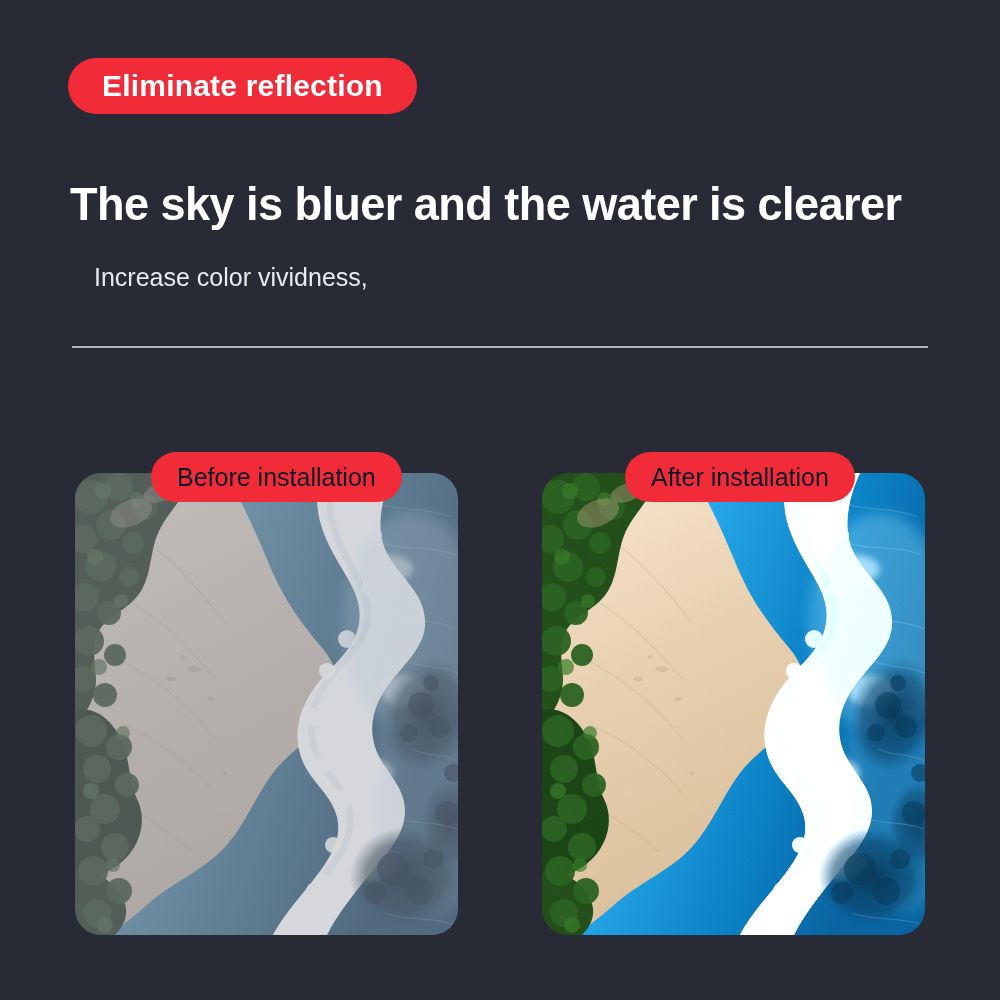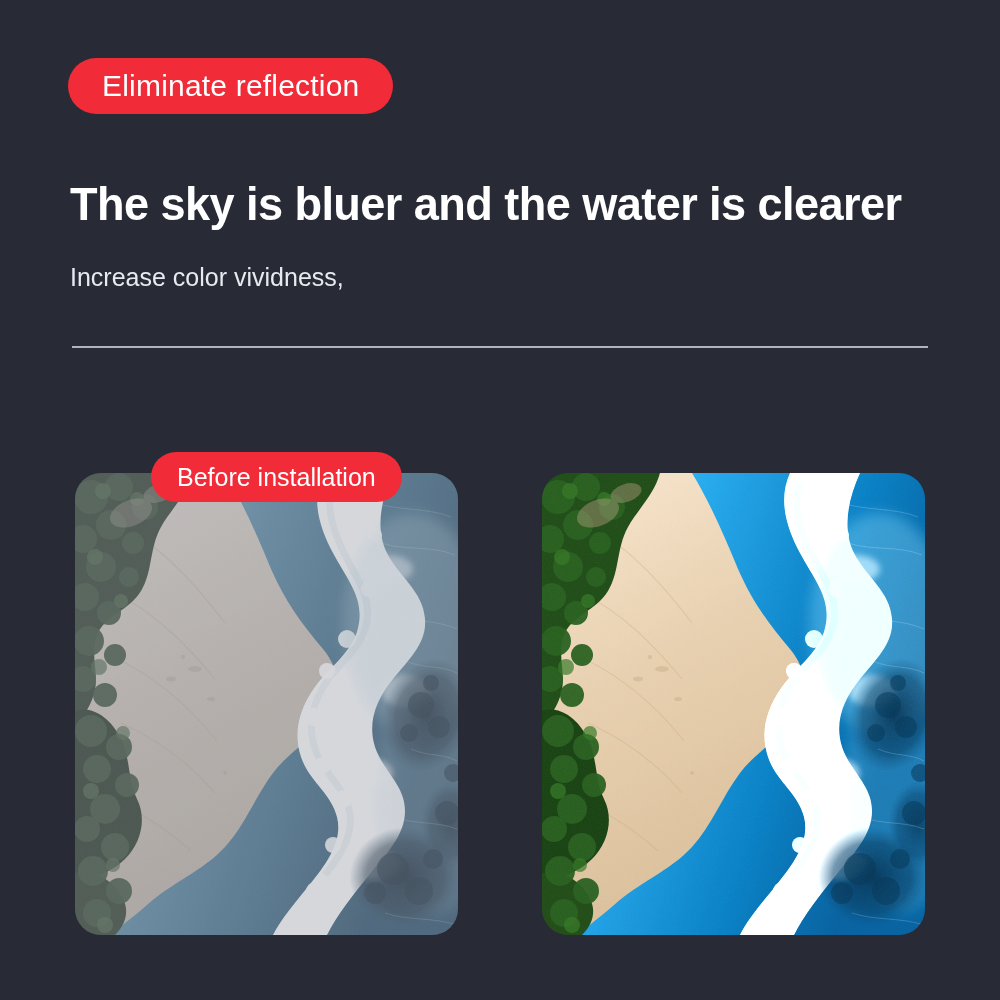--- a/index.html
+++ b/index.html
@@ -23,21 +23,21 @@
     top: 58px;
     height: 56px;
     padding: 0 34px;
     display: flex;
     align-items: center;
     justify-content: center;
     background: #f12b38;
     border-radius: 28px;
     color: #ffffff;
     font-size: 30px;
-    font-weight: 400;
+    font-weight: 700;
     letter-spacing: 0.2px;
     white-space: nowrap;
   }
 
   
   .headline {
     position: absolute;
     left: 70px;
     top: 176px;
     width: 900px;
@@ -54,21 +54,21 @@
   .subtitle {
     position: absolute;
     left: 70px;
     top: 258px;
     width: 760px;
     color: #e9eaf0;
     font-size: 25px;
     font-weight: 300;
     line-height: 38px;
   }
-  .subtitle .sub-line { display: block; white-space: nowrap; }
+  .subtitle .sub-line { display: block; white-space: nowrap; margin-left: 24px; }
 
   
   .divider {
     position: absolute;
     left: 72px;
     top: 346px;
     width: 856px;
     height: 2px;
     background: #c9ccd6;
     opacity: 0.85;
@@ -125,21 +125,21 @@
   
   .panel-label {
     position: absolute;
     height: 50px;
     padding: 0 26px;
     display: flex;
     align-items: center;
     justify-content: center;
     background: #f12b38;
     border-radius: 25px;
-    color: #ffffff;
+    color: #0f172a;
     font-size: 25px;
     font-weight: 400;
     white-space: nowrap;
     z-index: 5;
   }
   .label-before { left: 151px; top: 452px; }
   .label-after  { left: 625px; top: 452px; }
 </style>
 </head>
 <body>
@@ -501,14 +501,15 @@
           <path d="M336,276 C354,284 368,280 382,288"></path>
           <path d="M320,344 C340,352 362,348 382,356"></path>
           <path d="M310,440 C334,448 358,444 382,452"></path>
         </g>
         <rect width="383" height="462" filter="url(#grainA)" opacity="0.5"></rect>
       </svg>
     </div>
     <div class="grade"></div>
   </div>
 
+  <div class="panel-label label-after">After installation</div>
 
 </div>
 
 </body></html>

